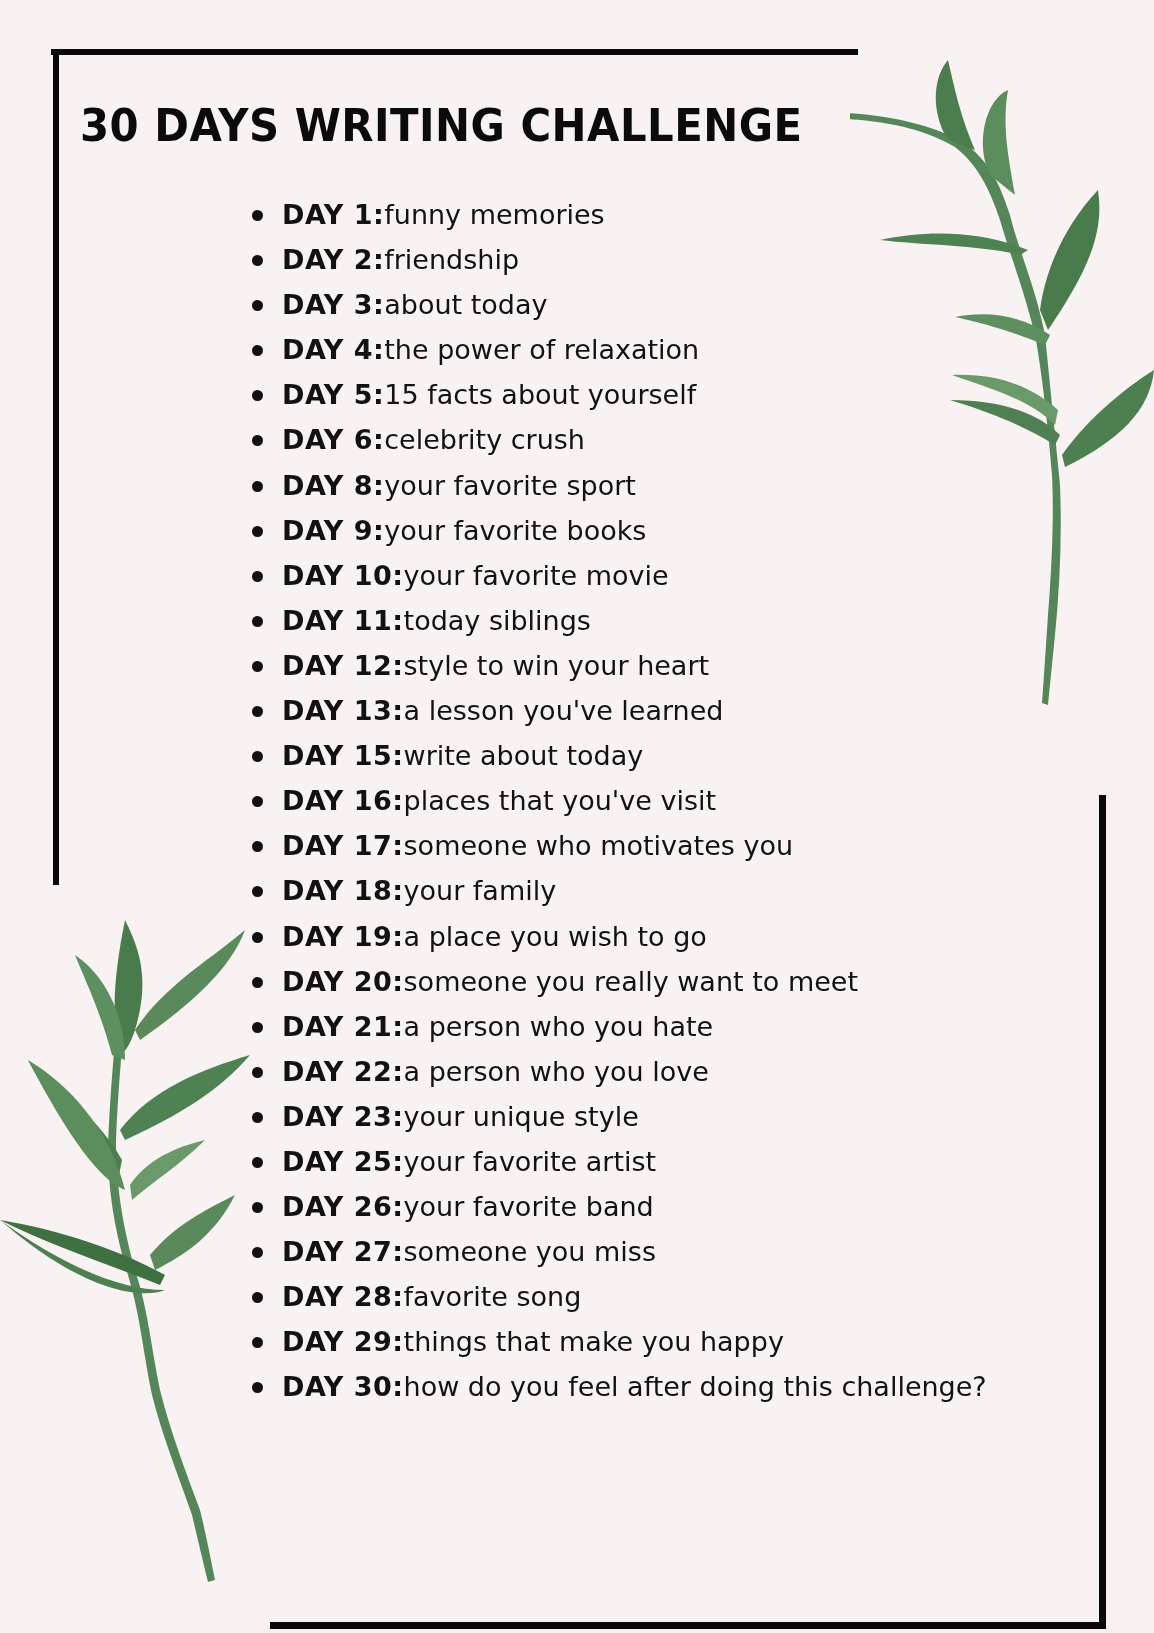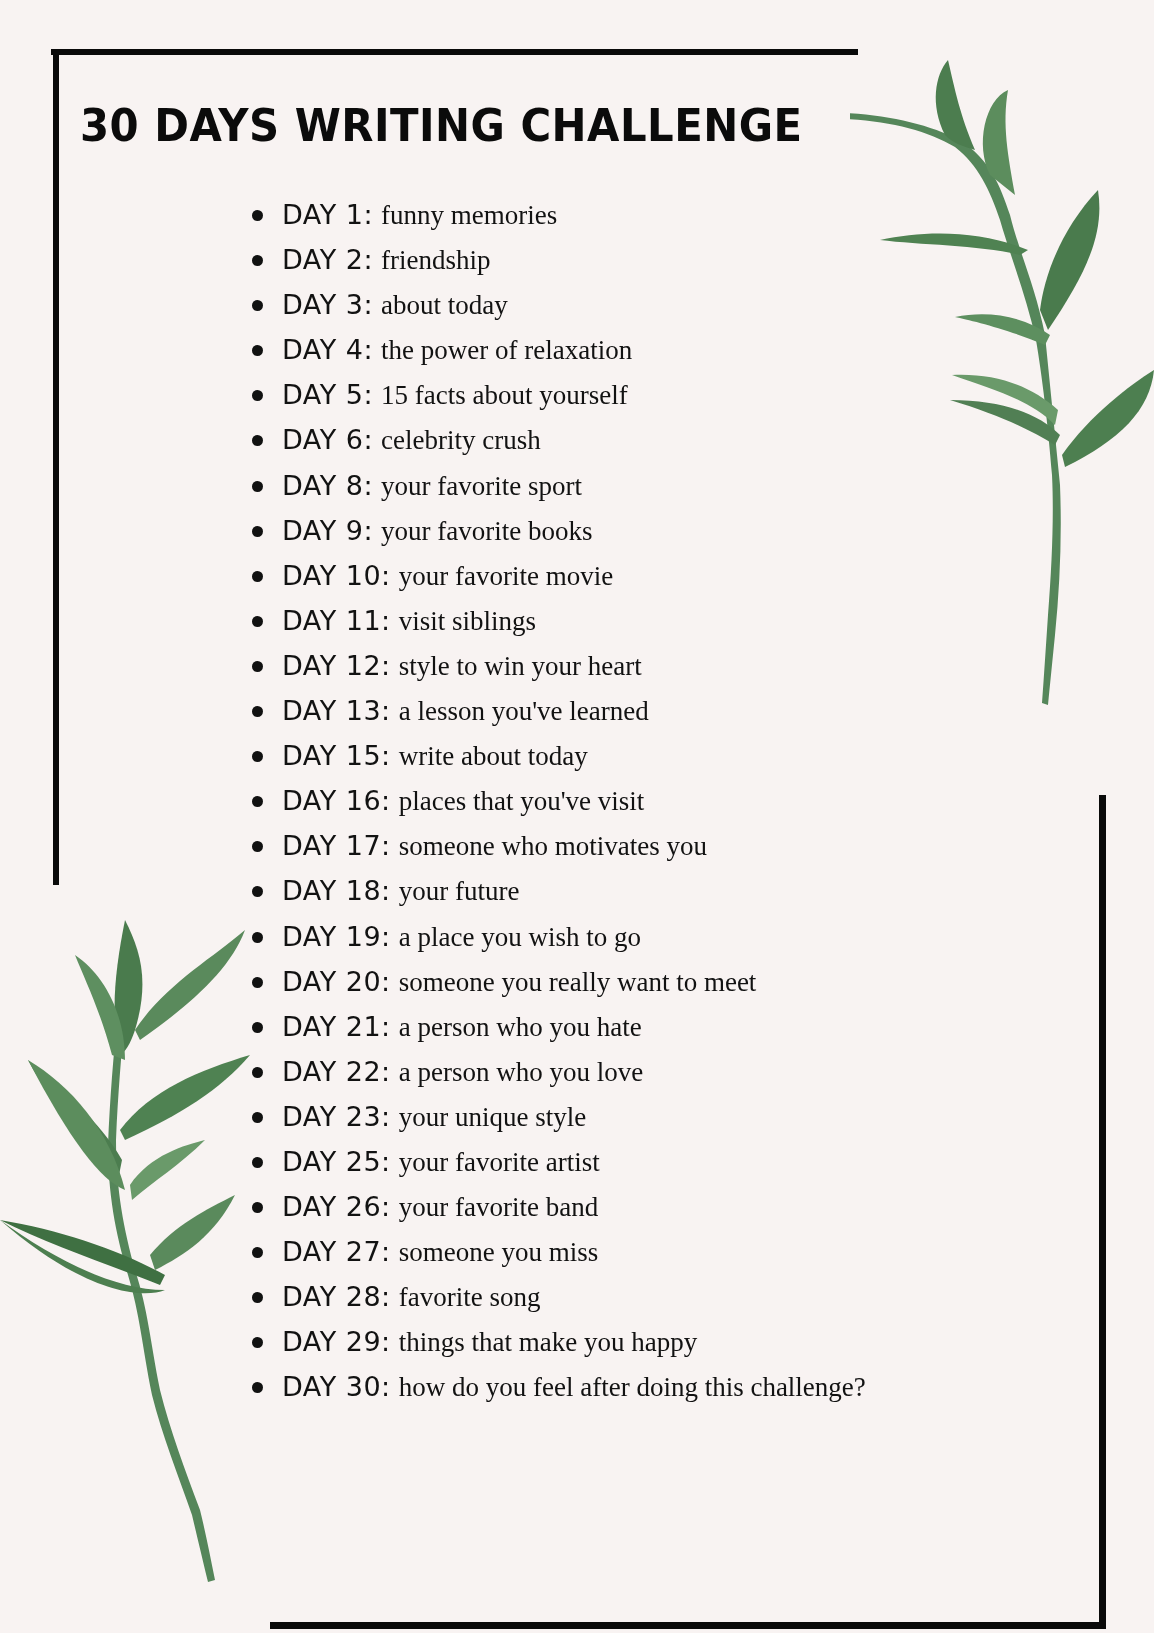--- a/index.html
+++ b/index.html
@@ -60,26 +60,24 @@
     .bullet {
       position: absolute;
       left: 4px;
       top: 12px;
       width: 11px;
       height: 11px;
       border-radius: 50%;
       background: #111;
     }
     .day-label {
-      font-weight: normal;
+      font-weight: bold;
       letter-spacing: 0.5px;
     }
     .day-topic {
-      margin-left: 8px;
-      font-family: Liberation Serif, serif;
     }
 
     .plant {
       position: absolute;
     }
     .plant-top-right { left: 850px; top: 55px; width: 304px; height: 660px; }
     .plant-bottom-left { left: 0px; top: 890px; width: 260px; height: 720px; }
   </style>
 </head>
 <body>
@@ -127,27 +125,27 @@
 <ul class="day-list">
   <li class="day-item"><span class="bullet"></span><span class="day-label">DAY 1:</span><span class="day-topic">funny memories</span></li>
   <li class="day-item"><span class="bullet"></span><span class="day-label">DAY 2:</span><span class="day-topic">friendship</span></li>
   <li class="day-item"><span class="bullet"></span><span class="day-label">DAY 3:</span><span class="day-topic">about today</span></li>
   <li class="day-item"><span class="bullet"></span><span class="day-label">DAY 4:</span><span class="day-topic">the power of relaxation</span></li>
   <li class="day-item"><span class="bullet"></span><span class="day-label">DAY 5:</span><span class="day-topic">15 facts about yourself</span></li>
   <li class="day-item"><span class="bullet"></span><span class="day-label">DAY 6:</span><span class="day-topic">celebrity crush</span></li>
   <li class="day-item"><span class="bullet"></span><span class="day-label">DAY 8:</span><span class="day-topic">your favorite sport</span></li>
   <li class="day-item"><span class="bullet"></span><span class="day-label">DAY 9:</span><span class="day-topic">your favorite books</span></li>
   <li class="day-item"><span class="bullet"></span><span class="day-label">DAY 10:</span><span class="day-topic">your favorite movie</span></li>
-  <li class="day-item"><span class="bullet"></span><span class="day-label">DAY 11:</span><span class="day-topic">visit siblings</span></li>
+  <li class="day-item"><span class="bullet"></span><span class="day-label">DAY 11:</span><span class="day-topic">today siblings</span></li>
   <li class="day-item"><span class="bullet"></span><span class="day-label">DAY 12:</span><span class="day-topic">style to win your heart</span></li>
   <li class="day-item"><span class="bullet"></span><span class="day-label">DAY 13:</span><span class="day-topic">a lesson you've learned</span></li>
   <li class="day-item"><span class="bullet"></span><span class="day-label">DAY 15:</span><span class="day-topic">write about today</span></li>
   <li class="day-item"><span class="bullet"></span><span class="day-label">DAY 16:</span><span class="day-topic">places that you've visit</span></li>
   <li class="day-item"><span class="bullet"></span><span class="day-label">DAY 17:</span><span class="day-topic">someone who motivates you</span></li>
-  <li class="day-item"><span class="bullet"></span><span class="day-label">DAY 18:</span><span class="day-topic">your future</span></li>
+  <li class="day-item"><span class="bullet"></span><span class="day-label">DAY 18:</span><span class="day-topic">your family</span></li>
   <li class="day-item"><span class="bullet"></span><span class="day-label">DAY 19:</span><span class="day-topic">a place you wish to go</span></li>
   <li class="day-item"><span class="bullet"></span><span class="day-label">DAY 20:</span><span class="day-topic">someone you really want to meet</span></li>
   <li class="day-item"><span class="bullet"></span><span class="day-label">DAY 21:</span><span class="day-topic">a person who you hate</span></li>
   <li class="day-item"><span class="bullet"></span><span class="day-label">DAY 22:</span><span class="day-topic">a person who you love</span></li>
   <li class="day-item"><span class="bullet"></span><span class="day-label">DAY 23:</span><span class="day-topic">your unique style</span></li>
   <li class="day-item"><span class="bullet"></span><span class="day-label">DAY 25:</span><span class="day-topic">your favorite artist</span></li>
   <li class="day-item"><span class="bullet"></span><span class="day-label">DAY 26:</span><span class="day-topic">your favorite band</span></li>
   <li class="day-item"><span class="bullet"></span><span class="day-label">DAY 27:</span><span class="day-topic">someone you miss</span></li>
   <li class="day-item"><span class="bullet"></span><span class="day-label">DAY 28:</span><span class="day-topic">favorite song</span></li>
   <li class="day-item"><span class="bullet"></span><span class="day-label">DAY 29:</span><span class="day-topic">things that make you happy</span></li>

